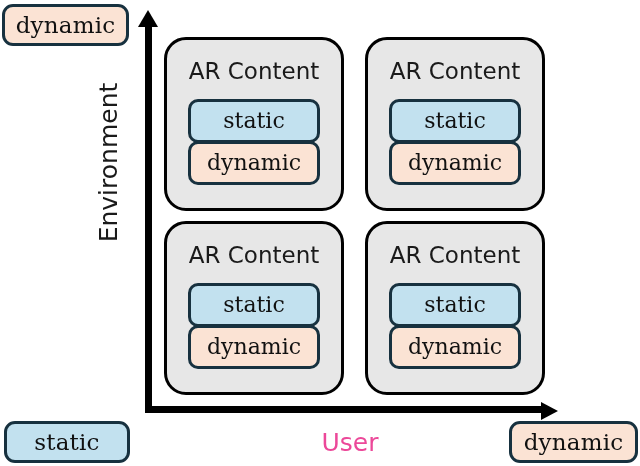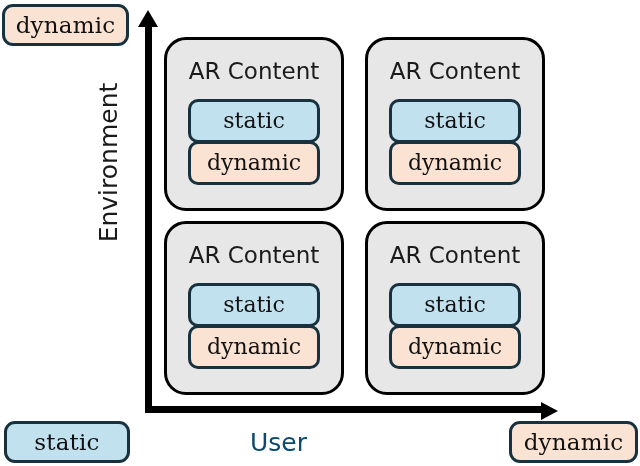--- a/index.html
+++ b/index.html
@@ -82,24 +82,24 @@
     transform: rotate(-90deg);
     transform-origin: center center;
     font-family: "DejaVu Sans", sans-serif;
     font-size: 25px;
     color: #1a1a1a;
   }
   #x-axis-title {
     position: absolute;
     left: 250px; top: 428px;
     width: 200px;
-    text-align: left;
+    text-align: center;
     font-family: "DejaVu Sans", sans-serif;
     font-size: 25px;
-    color: #0c4a6e;
+    color: #ec4899;
   }
 
   
   .quadrant {
     position: absolute;
     box-sizing: border-box;
     width: 180px;
     height: 174px;
     background: #e7e7e7;
     border: 3px solid #000000;

